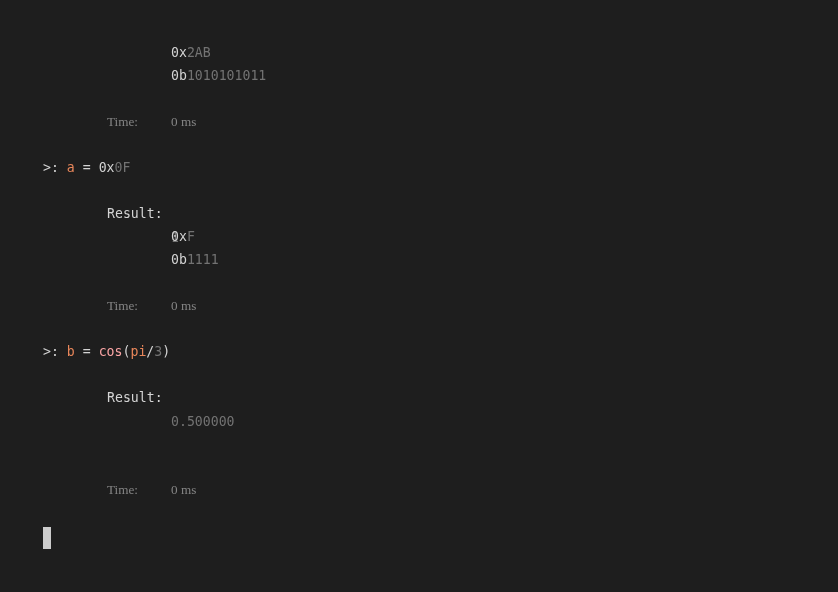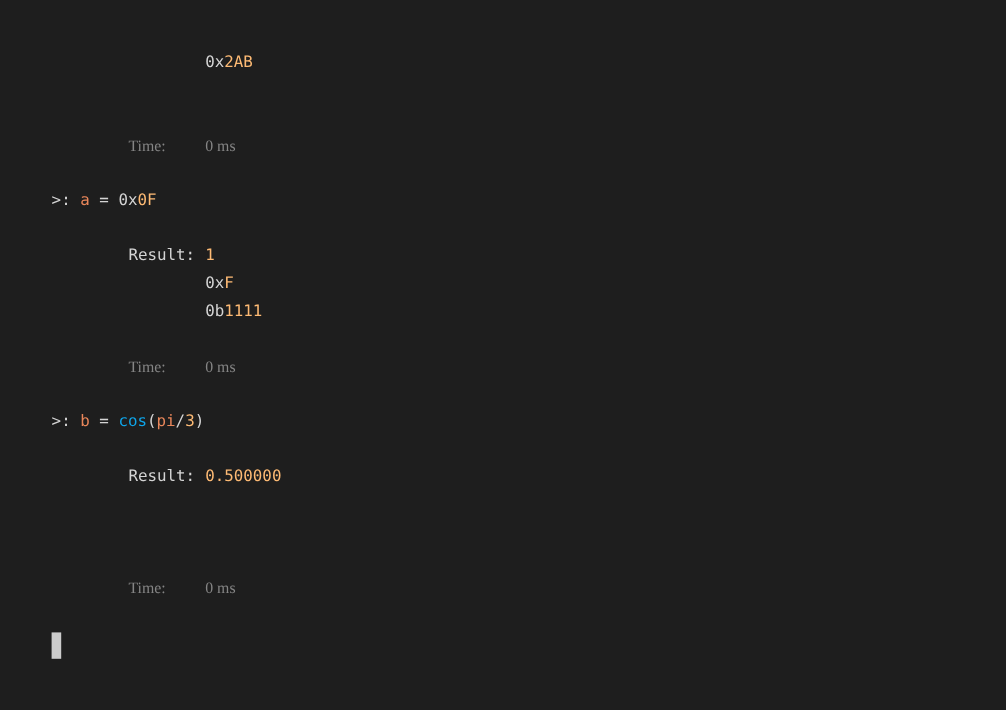--- a/index.html
+++ b/index.html
@@ -5,33 +5,34 @@
   html, body { margin:0; padding:0; }
   body {
     width:838px; height:592px; background:#1e1e1e; overflow:hidden;
     font-family:"DejaVu Sans Mono","Liberation Mono",monospace;
     font-size:13.2px; color:#d4d4d4;
   }
   .term { position:relative; width:838px; height:592px; }
   .line { position:absolute; height:23px; line-height:23px; white-space:pre; letter-spacing:0; }
   .prompt { color:#d4d4d4; }
   .var { color:#e8865a; }
-  .fn { color:#0ea5e9; }
-  .num { color:#fdba74; }
+  .fn { color:#fca5a5; }
+  .num { color:#737373;margin-top:24px; }
   .pre { color:#d4d4d4; }
   .label { color:#d4d4d4; }
   .dim { color:#858585;font-family:Liberation Serif, serif; }
   .cursor { position:absolute; left:43px; top:527px; width:8px; height:22px; background:#cccccc; }
 </style>
 </head>
 <body>
 
 <div class="term">
 
   <div class="line" style="left:171px; top:41px;"><span class="pre">0x</span><span class="num">2AB</span></div>
+  <div class="line" style="left:171px; top:64px;"><span class="pre">0b</span><span class="num">1010101011</span></div>
   <div class="line dim" style="left:107px; top:110px;">Time:</div>
   <div class="line dim" style="left:171px; top:110px;">0 ms</div>
 
   <div class="line" style="left:43px; top:156px;"><span class="prompt">&gt;:</span> <span class="var">a</span> <span>=</span> <span class="pre">0x</span><span class="num">0F</span></div>
   <div class="line label" style="left:107px; top:202px;">Result:</div>
   <div class="line num" style="left:171px; top:202px;">1</div>
   <div class="line" style="left:171px; top:225px;"><span class="pre">0x</span><span class="num">F</span></div>
   <div class="line" style="left:171px; top:248px;"><span class="pre">0b</span><span class="num">1111</span></div>
   <div class="line dim" style="left:107px; top:294px;">Time:</div>
   <div class="line dim" style="left:171px; top:294px;">0 ms</div>

